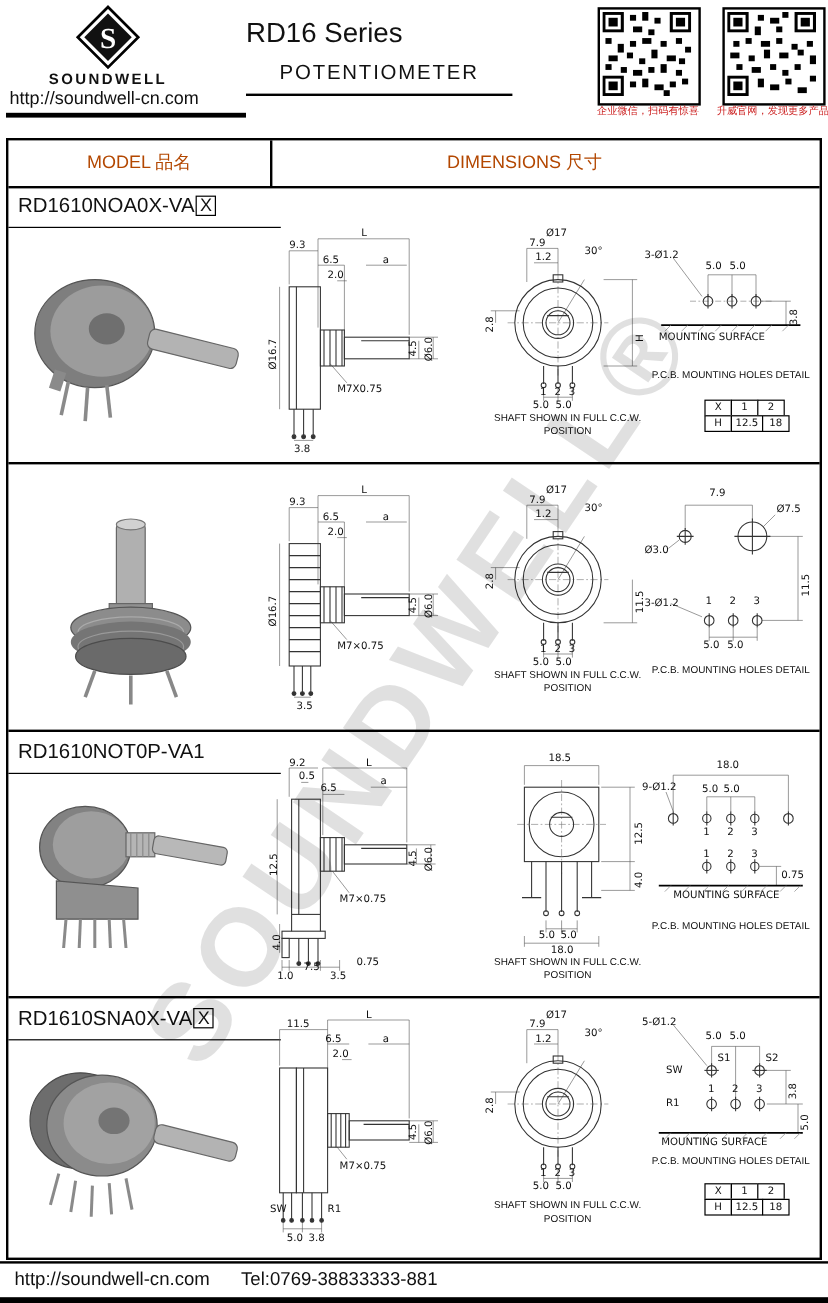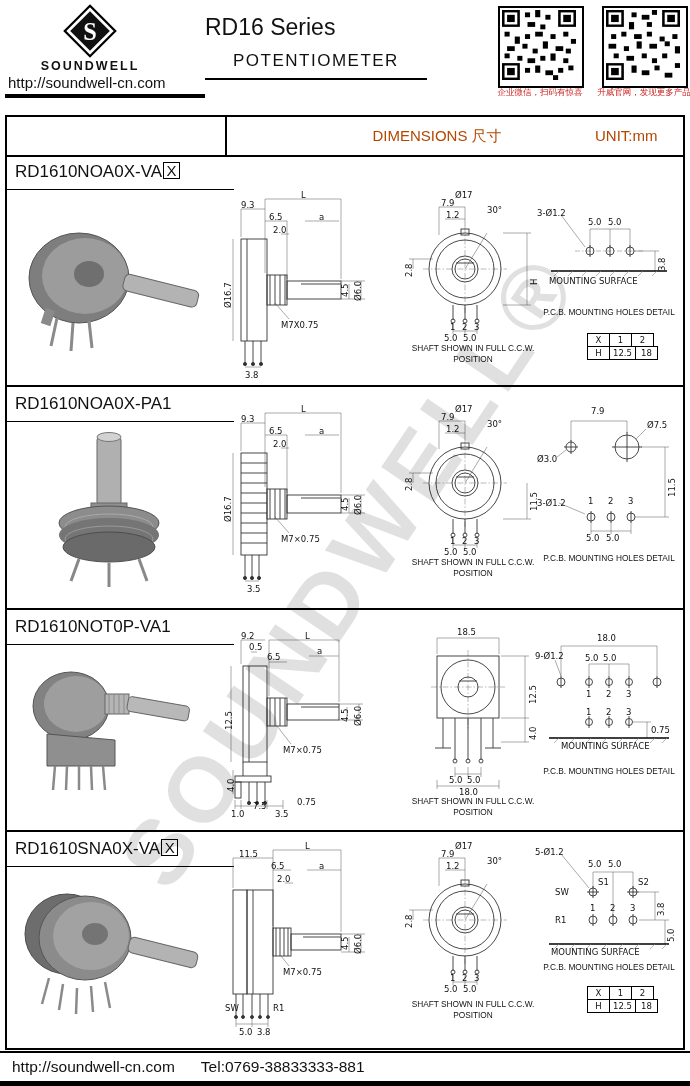--- a/index.html
+++ b/index.html
@@ -163,22 +163,22 @@
           <rect x="23" y="26" width="3" height="2"></rect>
           <rect x="27" y="22" width="2" height="2"></rect>
       </g>
     </svg>
   </div>
   <div class="qr-caption cap1">企业微信，扫码有惊喜</div>
   <div class="qr-caption cap2">升威官网，发现更多产品</div>
 
   <div class="sheet">
     <div class="thead">
+      <span class="hd hd-model">MODEL 品名</span>
       <span class="hd hd-dims">DIMENSIONS 尺寸</span>
-      <span class="hd hd-unit">UNIT:mm</span>
       <div class="col-div"></div>
     </div>
 
     <section class="row r1">
       <div class="modelbar">
         <span>RD1610NOA0X-VA</span><span class="boxed">X</span>
       </div>
       <div class="photo" style="top:48px">
         <svg width="195" height="172" viewBox="0 0 195 172">
           <ellipse cx="60" cy="75" rx="50" ry="45" fill="#7e7e7e" stroke="#555"></ellipse>
@@ -341,23 +341,20 @@
           </div>
       <span class="dim" style="left: 2px; top: 16px;">3-Ø1.2</span>
           <span class="dim" style="left: 53px; top: 25px;">5.0</span>
           <span class="dim" style="left: 73px; top: 25px;">5.0</span>
           <span class="dim rot" style="left: 123px; top: 78px;">3.8</span>
           <span class="dim" style="left: 14px; top: 84px;">MOUNTING SURFACE</span>
         </div>
     </section>
 
     <section class="row r2">
-      <div class="modelbar">
-        <span>RD1610NOA0X-PA1</span>
-      </div>
       <div class="photo" style="top:36px">
         <svg width="195" height="172" viewBox="0 0 195 172">
           <rect x="78" y="14" width="24" height="68" rx="3" fill="#b0b0b0" stroke="#666"></rect>
           <ellipse cx="90" cy="14" rx="12" ry="4.5" fill="#d2d2d2" stroke="#777"></ellipse>
           <rect x="72" y="80" width="36" height="14" fill="#909090" stroke="#666"></rect>
           <ellipse cx="90" cy="100" rx="50" ry="17" fill="#8c8c8c" stroke="#555"></ellipse>
           <ellipse cx="90" cy="104" rx="44" ry="13" fill="none" stroke="#aaa"></ellipse>
           <ellipse cx="90" cy="110" rx="44" ry="13" fill="none" stroke="#a0a0a0"></ellipse>
           <ellipse cx="90" cy="112" rx="50" ry="17" fill="#757575"></ellipse>
           <ellipse cx="90" cy="116" rx="44" ry="13" fill="none" stroke="#999"></ellipse>

